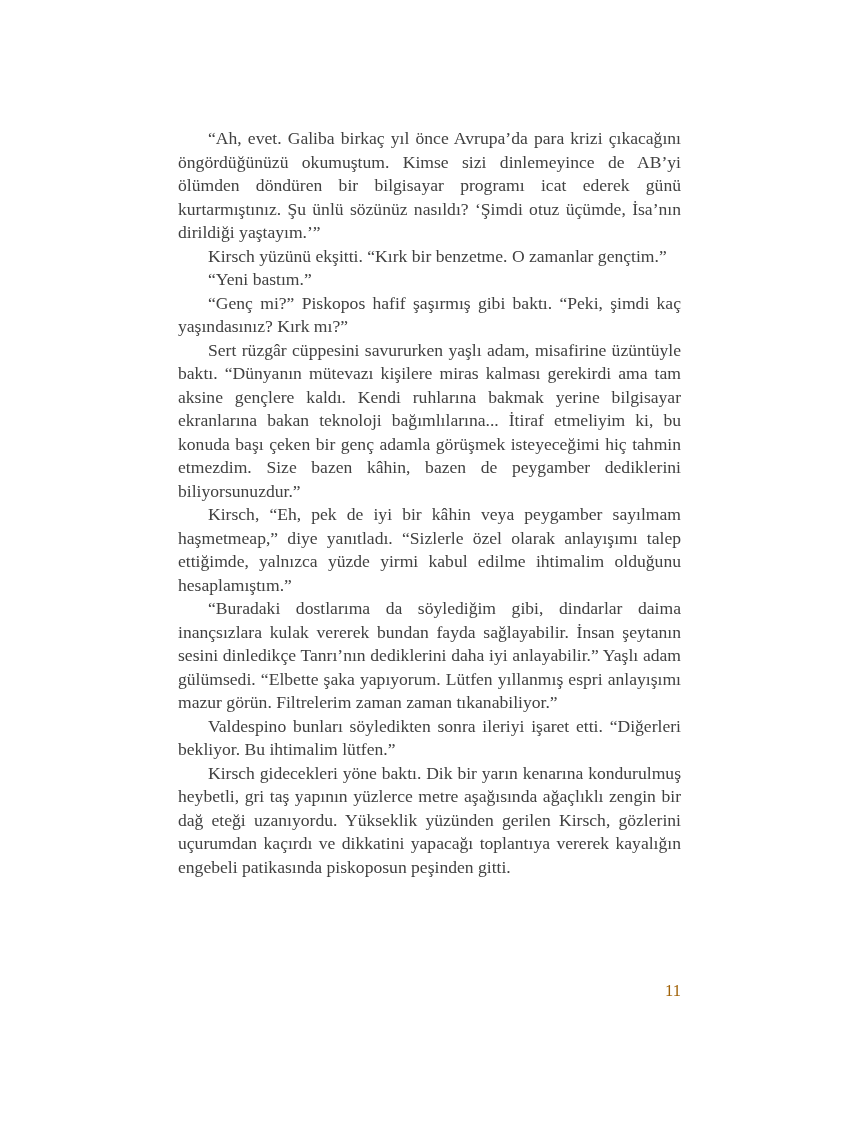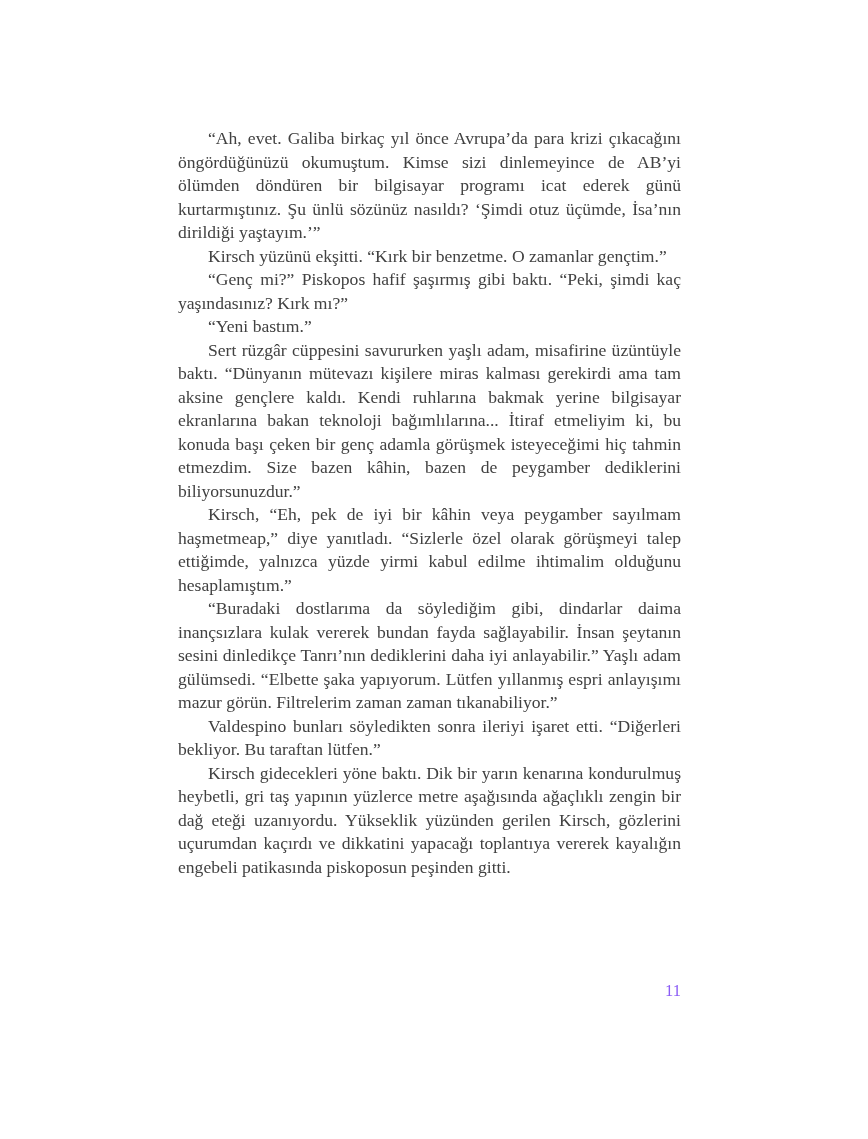--- a/index.html
+++ b/index.html
@@ -34,36 +34,36 @@
     text-indent: 30px;
   }
   .text-block .italic {
   }
   .page-number-row {
     position: absolute;
     left: 178px;
     top: 981px;
     width: 503px;
     text-align: right;
-    color: #8b5cf6;
+    color: #a16207;
     font-size: 16.5px;
     line-height: 20px;
   }
 </style>
 </head>
 <body>
 
 <div class="book-page" lang="tr">
   <div class="text-block">
       <p class="para"><span>“Ah, evet. Galiba birkaç yıl önce Avrupa’da para krizi çıkacağını öngördüğünüzü okumuştum. Kimse sizi dinlemeyince de AB’yi ölümden döndüren bir bilgisayar programı icat ederek günü kurtarmıştınız. Şu ünlü sözünüz nasıldı? ‘Şimdi otuz üçümde, İsa’nın dirildiği yaştayım.’”</span></p>
       <p class="para"><span>Kirsch yüzünü ekşitti. “Kırk bir benzetme. O zamanlar gençtim.”</span></p>
+      <p class="para"><span>“Yeni bastım.”</span></p>
       <p class="para"><span>“Genç mi?” Piskopos hafif şaşırmış gibi baktı. “Peki, şimdi kaç yaşındasınız? Kırk mı?”</span></p>
-      <p class="para"><span>“Yeni bastım.”</span></p>
       <p class="para"><span>Sert rüzgâr cüppesini savururken yaşlı adam, misafirine üzüntüyle baktı. “Dünyanın mütevazı kişilere miras kalması gerekirdi ama tam aksine gençlere kaldı. Kendi ruhlarına bakmak yerine bilgisayar ekranlarına bakan teknoloji bağımlılarına... İtiraf etmeliyim ki, bu konuda başı çeken bir genç adamla görüşmek isteyeceğimi hiç tahmin etmezdim. Size bazen </span><span class="italic">kâhin</span><span>, bazen de </span><span class="italic">peygamber</span><span> dediklerini biliyorsunuzdur.”</span></p>
-      <p class="para"><span>Kirsch, “Eh, pek de iyi bir kâhin veya peygamber sayılmam haşmetmeap,” diye yanıtladı. “Sizlerle özel olarak görüşmeyi talep ettiğimde, yalnızca yüzde yirmi kabul edilme ihtimalim olduğunu hesaplamıştım.”</span></p>
+      <p class="para"><span>Kirsch, “Eh, pek de iyi bir kâhin veya peygamber sayılmam haşmetmeap,” diye yanıtladı. “Sizlerle özel olarak anlayışımı talep ettiğimde, yalnızca yüzde yirmi kabul edilme ihtimalim olduğunu hesaplamıştım.”</span></p>
       <p class="para"><span>“Buradaki dostlarıma da söylediğim gibi, dindarlar daima inançsızlara kulak vererek bundan fayda sağlayabilir. İnsan şeytanın sesini dinledikçe Tanrı’nın dediklerini daha iyi anlayabilir.” Yaşlı adam gülümsedi. “Elbette şaka yapıyorum. Lütfen yıllanmış espri anlayışımı mazur görün. Filtrelerim zaman zaman tıkanabiliyor.”</span></p>
-      <p class="para"><span>Valdespino bunları söyledikten sonra ileriyi işaret etti. “Diğerleri bekliyor. Bu taraftan lütfen.”</span></p>
+      <p class="para"><span>Valdespino bunları söyledikten sonra ileriyi işaret etti. “Diğerleri bekliyor. Bu ihtimalim lütfen.”</span></p>
       <p class="para"><span>Kirsch gidecekleri yöne baktı. Dik bir yarın kenarına kondurulmuş heybetli, gri taş yapının yüzlerce metre aşağısında ağaçlıklı zengin bir dağ eteği uzanıyordu. Yükseklik yüzünden gerilen Kirsch, gözlerini uçurumdan kaçırdı ve dikkatini yapacağı toplantıya vererek kayalığın engebeli patikasında piskoposun peşinden gitti.</span></p>
     </div>
   <div class="page-number-row">
     <span>11</span>
   </div>
 </div>
 
 </body></html>

